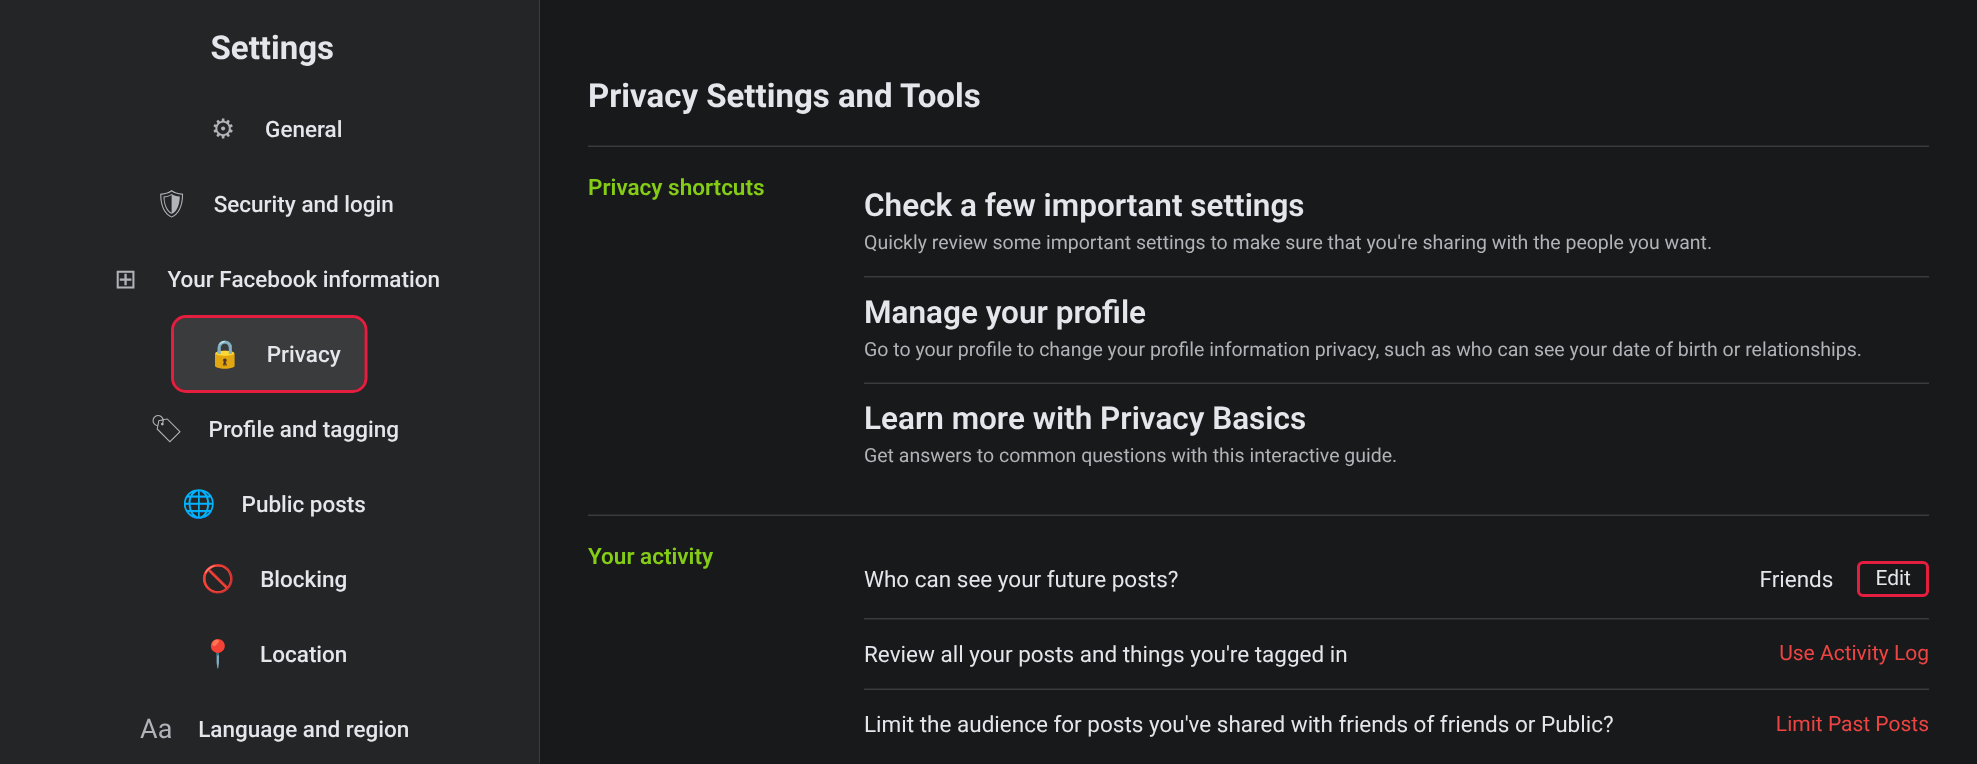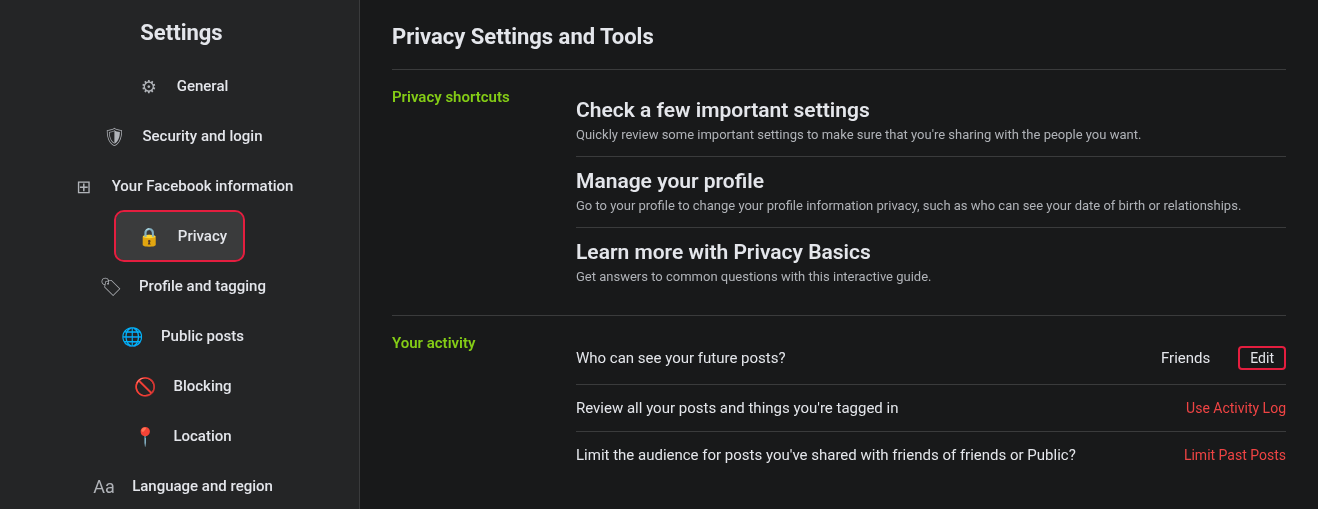--- a/index.html
+++ b/index.html
@@ -66,20 +66,21 @@
       flex: 1;
       background: #18191a;
       padding: 24px 32px;
       overflow-y: auto;
     }
     .page-title {
       font-size: 22px;
       font-weight: 700;
       color: #e4e6eb;
       margin-bottom: 20px;
+      margin-top: 28px;
     }
     .section {
       border-top: 1px solid #3a3b3c;
       padding: 16px 0;
     }
     .section-row {
       display: flex;
       align-items: flex-start;
       gap: 24px;
     }
@@ -127,21 +128,21 @@
       border-bottom: none;
     }
     .activity-question {
       font-size: 15px;
       color: #e4e6eb;
       flex: 1;
     }
     .activity-value {
       font-size: 15px;
       color: #e4e6eb;
-      margin: 0 28px;
+      margin: 0 16px;
       white-space: nowrap;
     }
     .activity-action {
       font-size: 14px;
       color: #ef4444;
       white-space: nowrap;
       cursor: pointer;
     }
     .activity-action.edit-btn {
       border: 2px solid #e41e3f;

